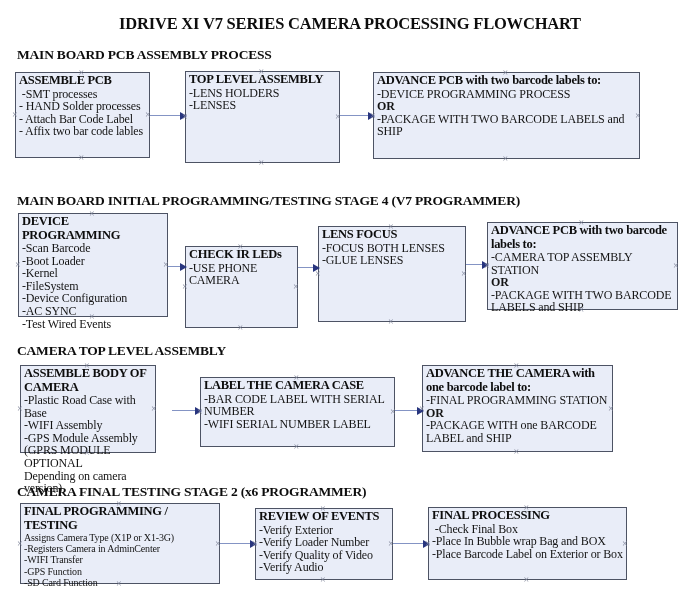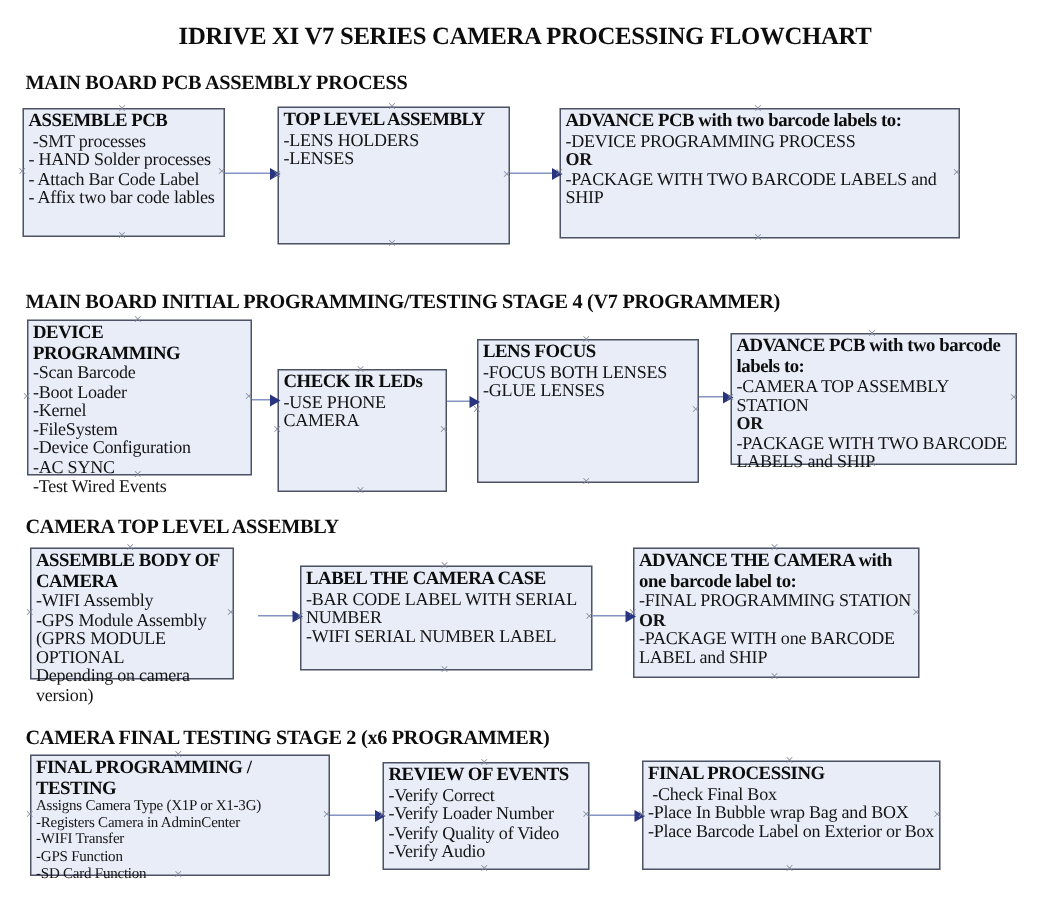--- a/index.html
+++ b/index.html
@@ -146,20 +146,21 @@
   </div>
 
   <div class="section-heading" style="left:17px;top:343px;">CAMERA TOP LEVEL ASSEMBLY</div>
 
   <div class="box" style="left:20px;top:365px;width:136px;height:88px;">
     <span class="handle h-top"></span>
     <span class="handle h-bottom"></span>
     <span class="handle h-left"></span>
     <span class="handle h-right"></span>
     <div class="box-title">ASSEMBLE BODY OF CAMERA</div>
+    <div class="line">-Plastic Road Case with Base</div>
     <div class="line">-WIFI Assembly</div>
     <div class="line">-GPS Module Assembly</div>
     <div class="line">(GPRS MODULE OPTIONAL</div>
     <div class="line">Depending on camera version)</div>
   </div>
 
   <div class="arrow" style="left:172px;top:410px;width:28px;"></div>
 
   <div class="box" style="left:200px;top:377px;width:195px;height:70px;">
     <span class="handle h-top"></span>
@@ -200,21 +201,21 @@
   </div>
 
   <div class="arrow" style="left:220px;top:543px;width:35px;"></div>
 
   <div class="box" style="left:255px;top:508px;width:138px;height:72px;">
     <span class="handle h-top"></span>
     <span class="handle h-bottom"></span>
     <span class="handle h-left"></span>
     <span class="handle h-right"></span>
     <div class="box-title">REVIEW OF EVENTS</div>
-    <div class="line">-Verify Correct</div>
+    <div class="line">-Verify Exterior</div>
     <div class="line">-Verify Loader Number</div>
     <div class="line">-Verify Quality of Video</div>
     <div class="line">-Verify Audio</div>
   </div>
 
   <div class="arrow" style="left:393px;top:543px;width:35px;"></div>
 
   <div class="box" style="left:428px;top:507px;width:199px;height:73px;">
     <span class="handle h-top"></span>
     <span class="handle h-bottom"></span>

